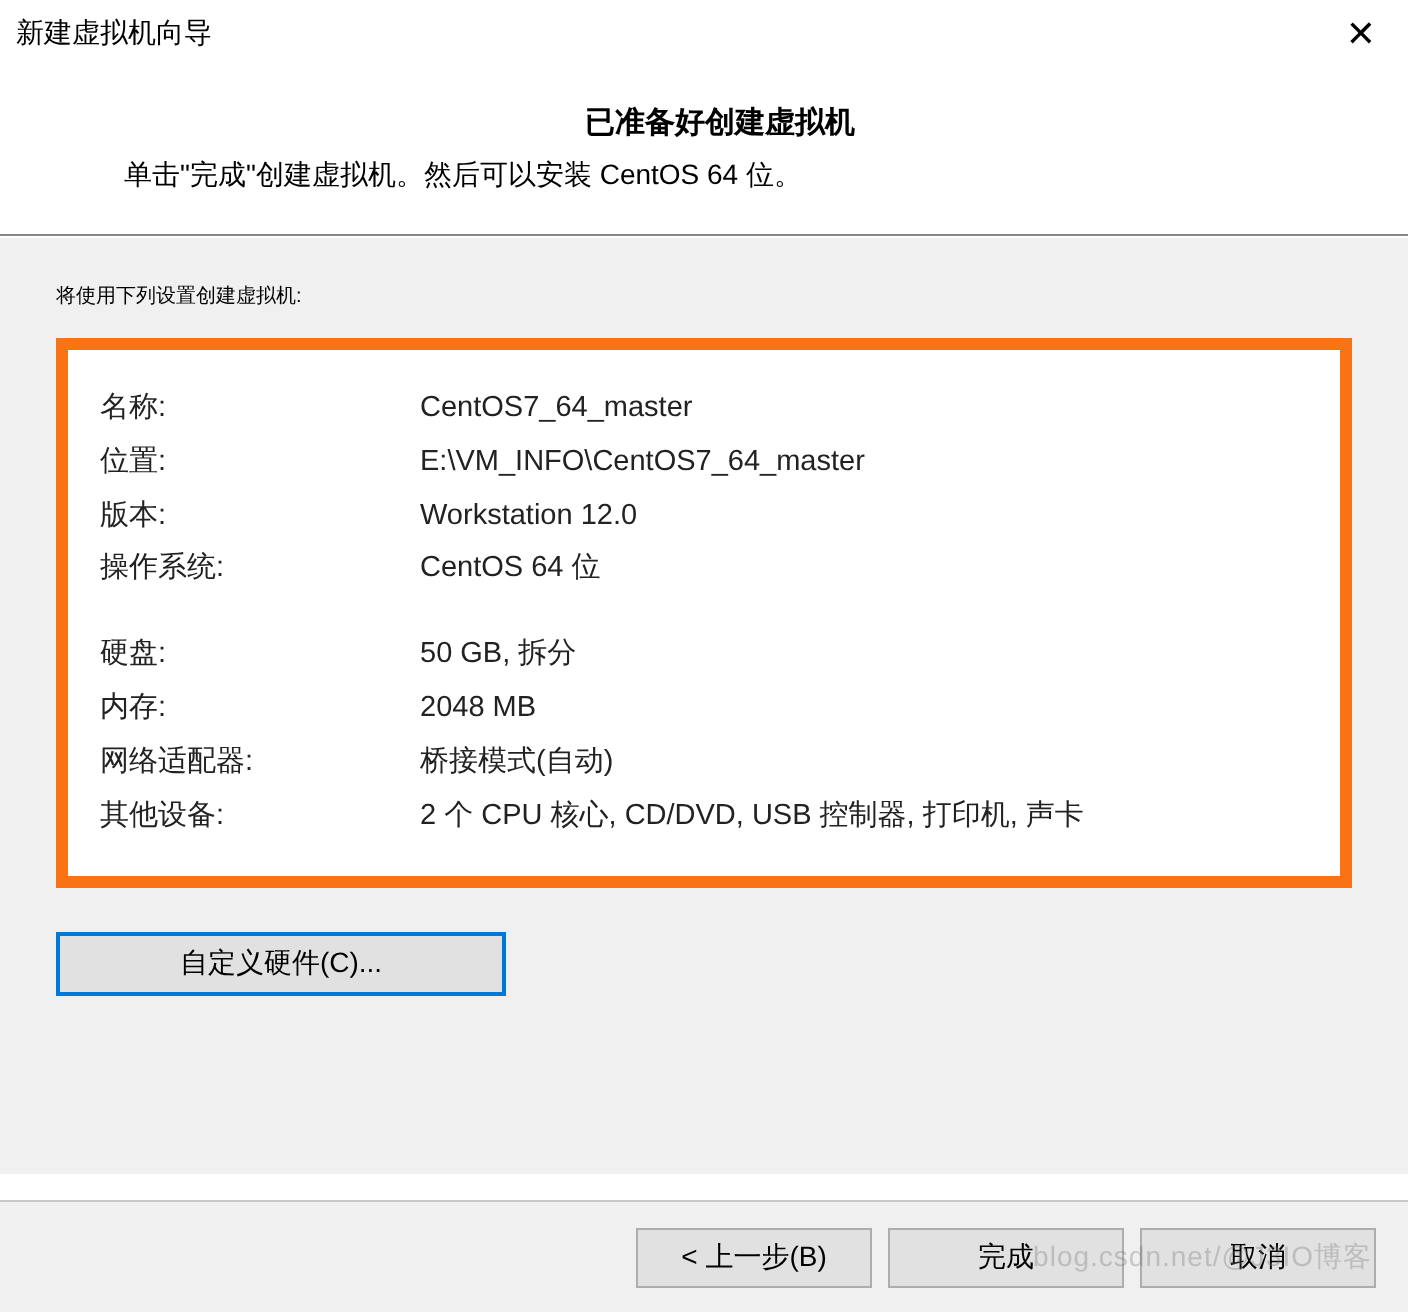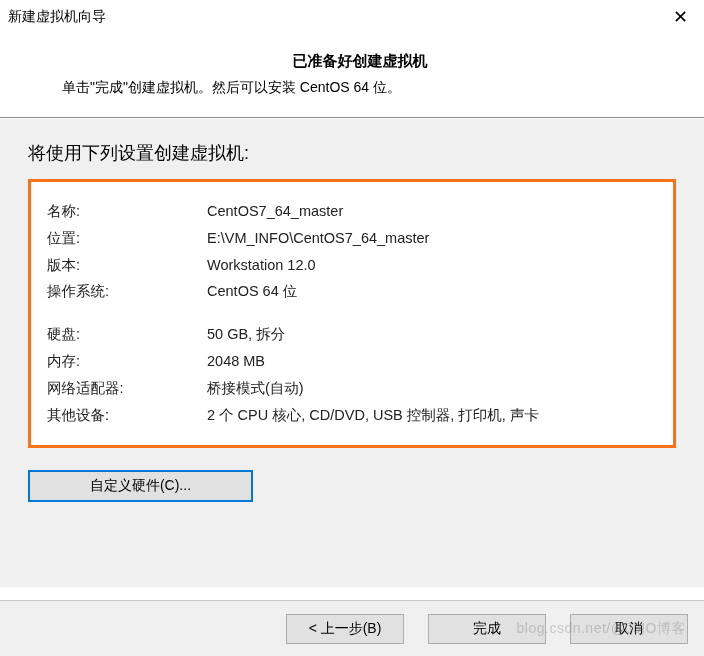--- a/index.html
+++ b/index.html
@@ -49,26 +49,26 @@
     border-bottom: 1px solid #fff;
     height: 0;
   }
   .body-section {
     background: #f0f0f0;
     padding: 22px 28px 16px 28px;
     height: calc(656px - 36px - 96px - 56px);
     position: relative;
   }
   .body-lead {
-    font-size: 18px;
+    font-size: 10px;
     color: #000;
     margin-bottom: 14px;
   }
   .summary-box {
-    border: 3px solid #f97316;
+    border: 6px solid #f97316;
     background: #fff;
     padding: 16px 16px 16px 16px;
   }
   .summary-row {
     display: flex;
     font-size: 14.5px;
     line-height: 1.85;
     color: #222;
   }
   .summary-row .label {
@@ -91,21 +91,21 @@
     bottom: 0;
     left: 0;
     right: 0;
     height: 56px;
     background: #f0f0f0;
     border-top: 1px solid #c8c8c8;
     display: flex;
     align-items: center;
     justify-content: flex-end;
     padding-right: 16px;
-    gap: 24px;
+    gap: 8px;
   }
   .footer-btn {
     width: 118px;
     height: 30px;
     background: #e1e1e1;
     border: 1px solid #adadad;
     font-size: 14px;
     font-family: inherit;
     cursor: default;
   }

